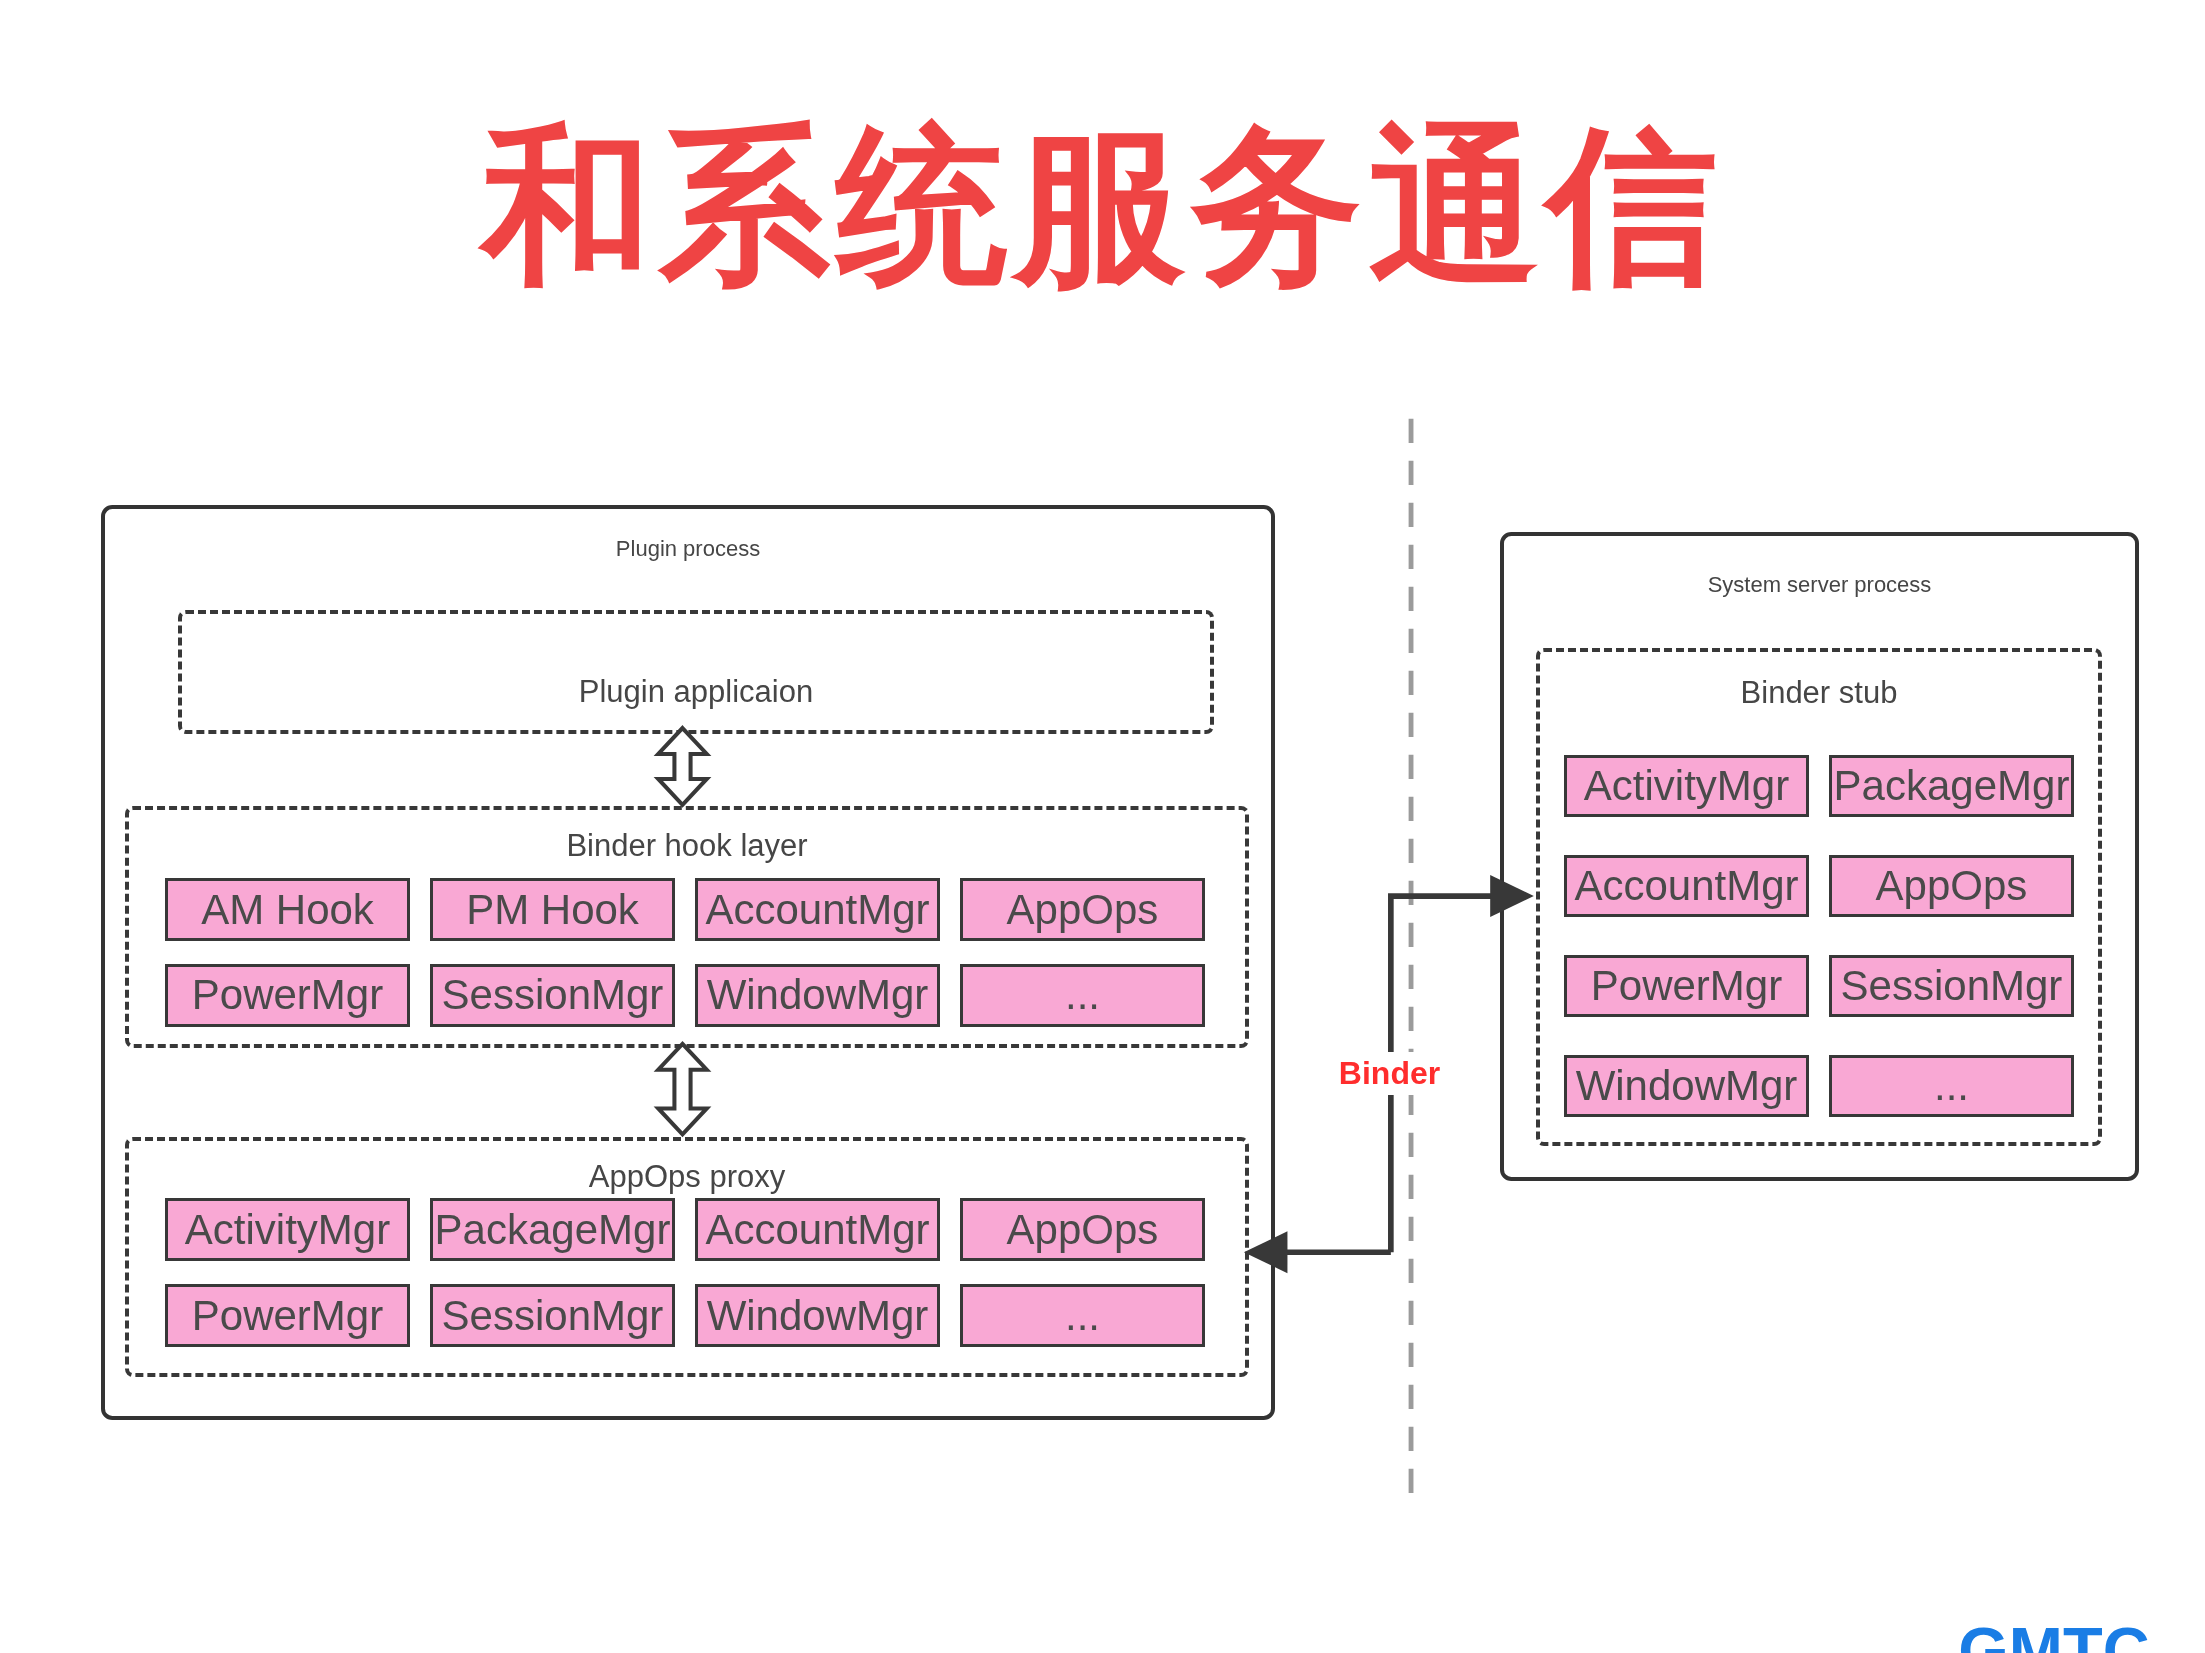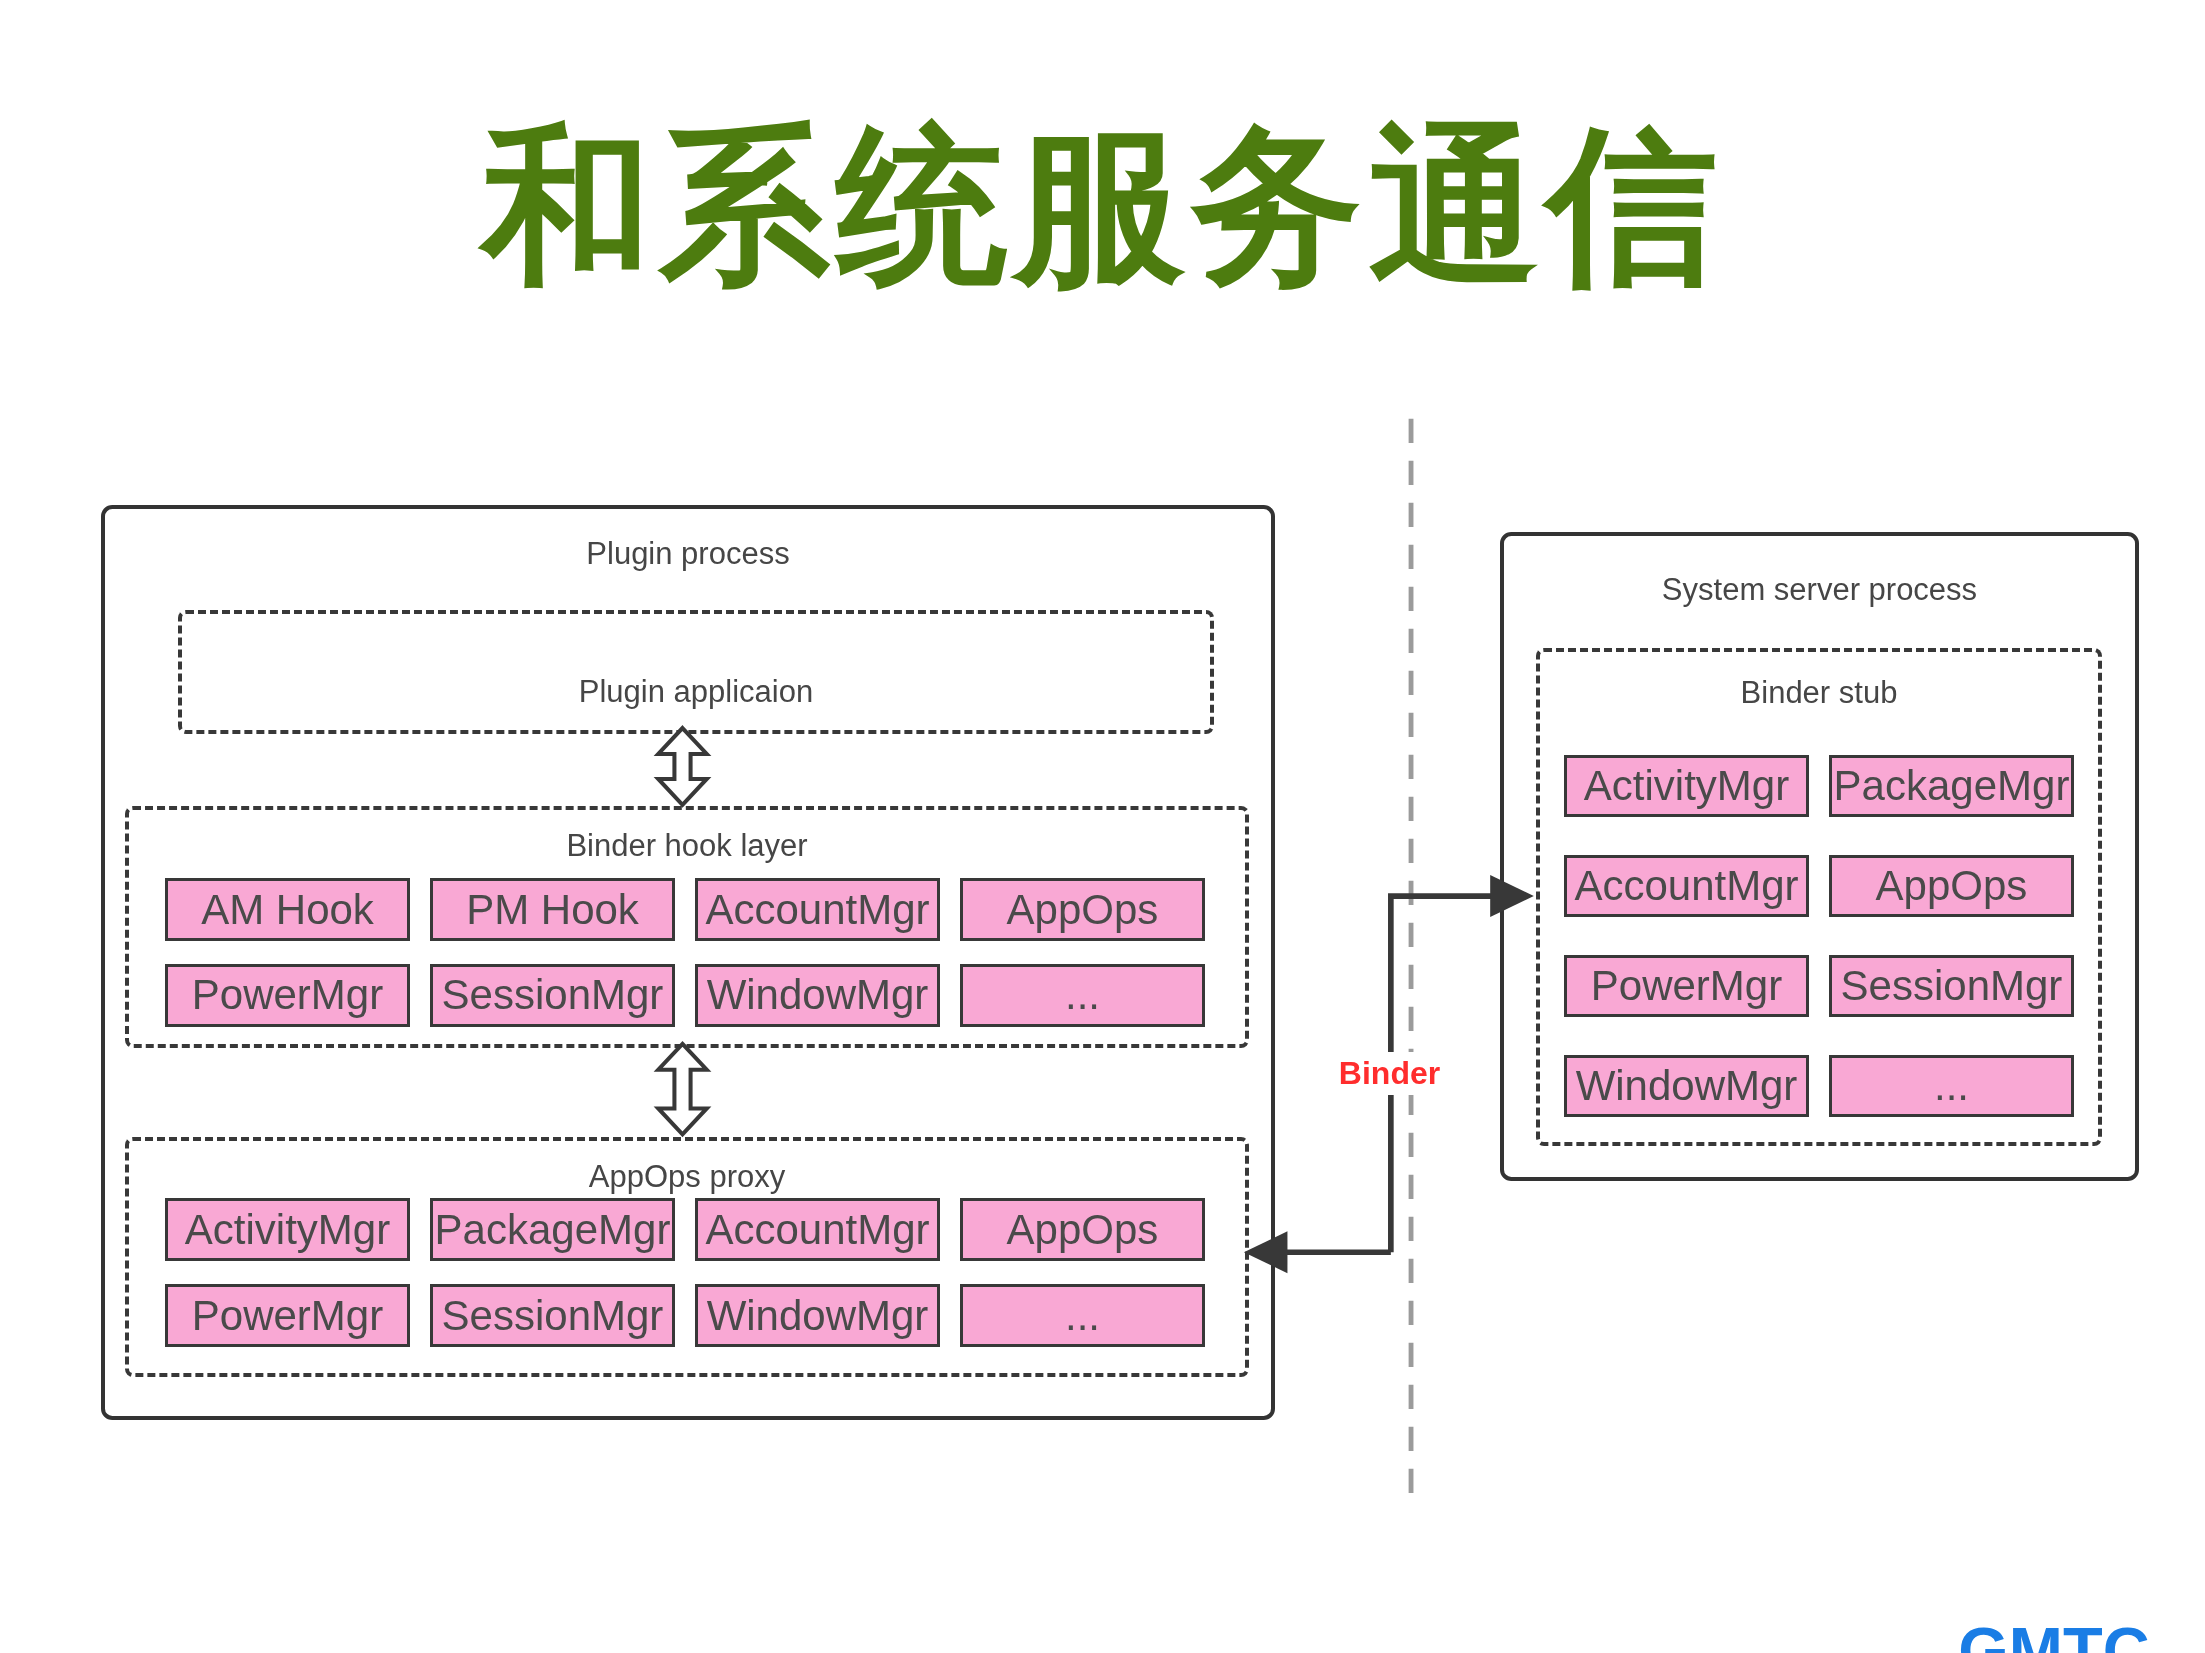--- a/index.html
+++ b/index.html
@@ -1,27 +1,27 @@
 <!DOCTYPE html>
 <html style="font-size:13px"><head>
 <meta charset="utf-8">
 <style>
   html,body{margin:0;padding:0;background:#ffffff;}
   body{width:2205px;height:1654px;position:relative;font-family:"Liberation Sans",sans-serif;}
   .stage{position:absolute;left:0;top:0;width:2205px;height:1654px;overflow:hidden;background:#fff;}
 
   .slide-title{position:absolute;left:0;top:103px;width:2205px;text-align:center;
-    font-size:171px;font-weight:900;color:#4d7c0f;letter-spacing:6.5px;line-height:1.2;}
+    font-size:171px;font-weight:900;color:#ef4444;letter-spacing:6.5px;line-height:1.2;}
 
   .outer-box{position:absolute;border:4px solid #333;border-radius:11.3px;background:#fff;}
   .box-plugin{left:101px;top:505px;width:1166px;height:907px;}
   .box-system{left:1500px;top:532px;width:631px;height:641px;}
 
   .section-label{position:absolute;left:0;width:100%;text-align:center;
-    font-size:31px;color:#464646;}
+    font-size:22px;color:#464646;}
   .lbl-plugin-process{top:27px;}
   .lbl-system-process{top:36px;}
 
   .dashed-box{position:absolute;border:4px dashed #383838;border-radius:8px;background:#fff;}
   .box-plugin-app{left:178px;top:610px;width:1028px;height:116px;display:flex;align-items:center;justify-content:center;}
   .box-hook{left:125px;top:806px;width:1116px;height:234px;}
   .box-proxy{left:125px;top:1137px;width:1116px;height:232px;}
   .box-stub{left:1536px;top:648px;width:558px;height:490px;}
 
   .inner-label{position:absolute;left:0;width:100%;text-align:center;font-size:31px;color:#464646;}

